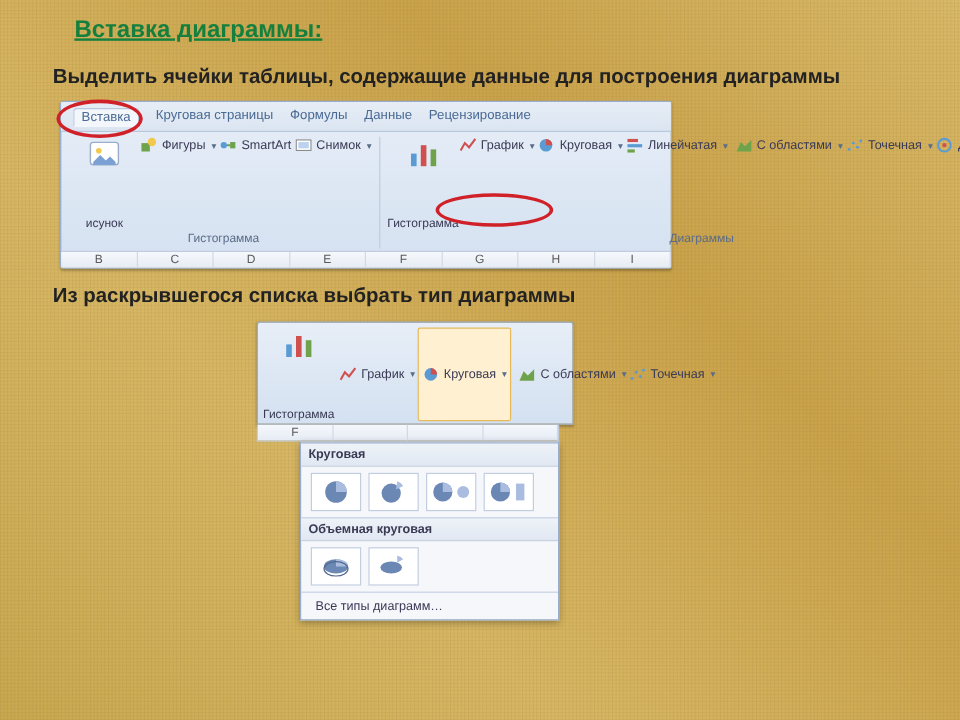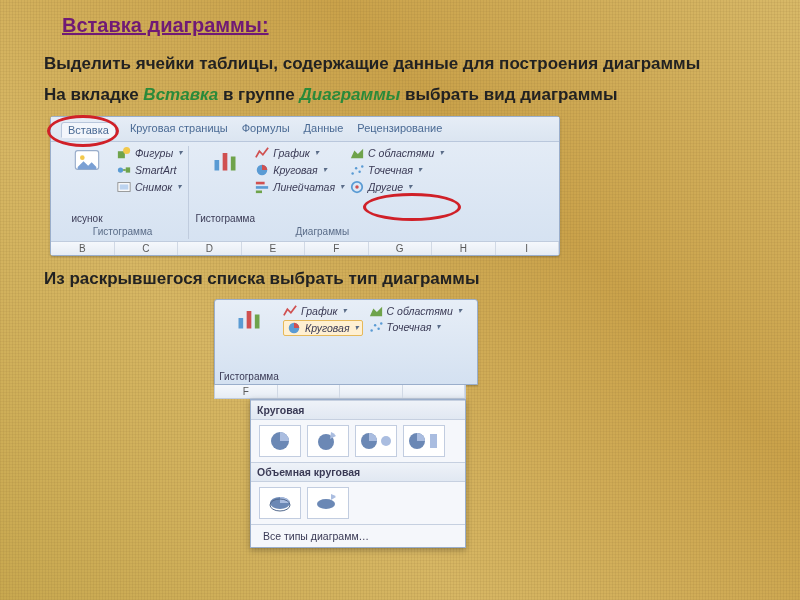--- a/index.html
+++ b/index.html
@@ -12,21 +12,21 @@
       linear-gradient(0deg,  rgba(139,108,50,.10) 0 1px, transparent 1px 3px),
       linear-gradient(45deg, #c8a84f, #d7b764, #caa24a, #d8b968);
     background-size: 3px 3px, 3px 3px, cover;
     color: #222;
     position: relative;
   }
   .slide {
     padding: 14px 44px 0 44px;
   }
   .title {
-    color: #701a75;
+    color: #15803d;
     font-size: 20px;
     font-weight: bold;
     text-decoration: underline;
     margin: 0 0 16px 18px;
   }
   .body-text {
     font-size: 17px;
     font-weight: bold;
     line-height: 1.25;
     margin: 10px 0;
@@ -73,21 +73,21 @@
     padding: 0 6px 2px 6px;
   }
   .grp:last-child { border-right: none; }
   .grp-items { display: flex; gap: 6px; align-items: flex-start; }
   .big-btn {
     display: flex; flex-direction: column; align-items: center;
     gap: 2px; width: 48px;
   }
   .big-btn svg, .big-btn .ic { width: 28px; height: 28px; }
   .big-btn .lbl { font-size: 10px; text-align: center; margin-top: 37px; }
-  .small-stack { display: flex; flex-direction: column; gap: 3px; font-style: italic; }
+  .small-stack { display: flex; flex-direction: row; gap: 3px; }
   .small-btn {
     display: flex; align-items: center; gap: 4px;
     font-size: 10.5px; white-space: nowrap;
   }
   .small-btn .ic { width: 14px; height: 14px; display: inline-block; }
   .caret { font-size: 8px; color: #5a6c88; margin-left: 1px; }
   .grp-label {
     font-size: 10px; color: #5a6c88; margin-top: 2px;
   }
   .col-headers {
@@ -168,23 +168,20 @@
 </style>
 </head>
 <body>
 
 <div class="slide">
 
   <div class="title">Вставка диаграммы:</div>
 
   <p class="body-text">Выделить ячейки таблицы, содержащие данные для построения диаграммы</p>
 
-  <p class="body-text">
-    <span>На вкладке </span><span class="kw">Вставка</span><span> в группе </span><span class="kw">Диаграммы</span><span> выбрать вид диаграммы</span>
-  </p>
 
   <div class="ribbon">
     <div class="tabs">
       <span class="tab active">Вставка</span>
       <span class="tab">Круговая страницы</span>
       <span class="tab">Формулы</span>
       <span class="tab">Данные</span>
       <span class="tab">Рецензирование</span>
     </div>
 

